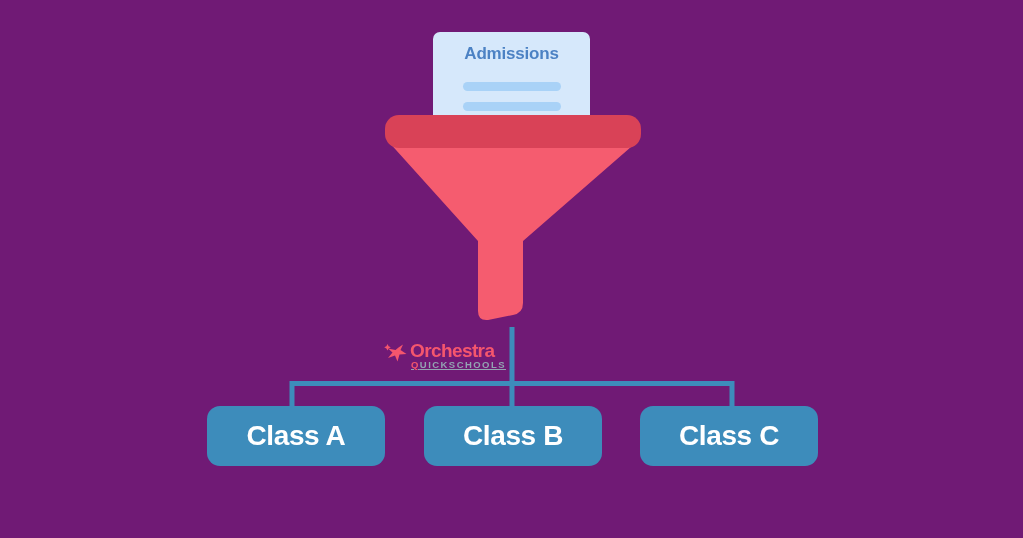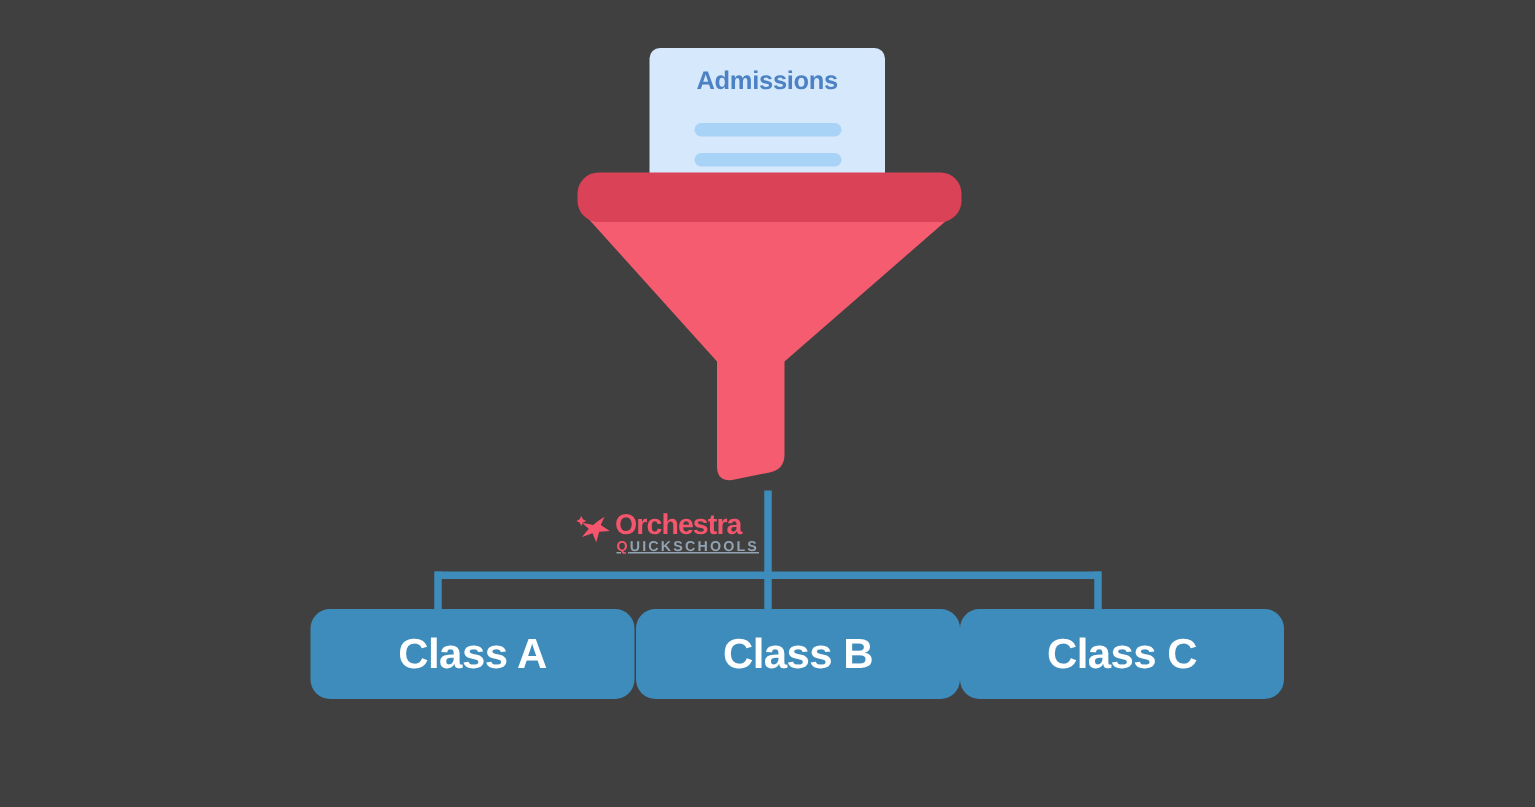--- a/index.html
+++ b/index.html
@@ -11,21 +11,21 @@
     width: 1023px;
     height: 538px;
     background: #ffffff;
     font-family: "Liberation Sans", sans-serif;
     overflow: hidden;
   }
   #stage {
     position: relative;
     width: 1023px;
     height: 538px;
-    background: #404040;
+    background: #701a75;
   }
 
   
   .doc-card {
     position: absolute;
     left: 433px;
     top: 32px;
     width: 157px;
     height: 86px;
     background: #d6e8fb;
@@ -112,21 +112,21 @@
     line-height: 11px;
     white-space: nowrap;
     text-decoration: underline;
   }
   .logo-sub .q-accent { color: #f5566d; }
 
   
   .class-box {
     position: absolute;
     top: 406px;
-    width: 216px;
+    width: 178px;
     height: 60px;
     background: #3d8cbb;
     border-radius: 13px;
     display: flex;
     align-items: center;
     justify-content: center;
     box-sizing: border-box;
   }
   .class-box-label {
     color: #ffffff;

